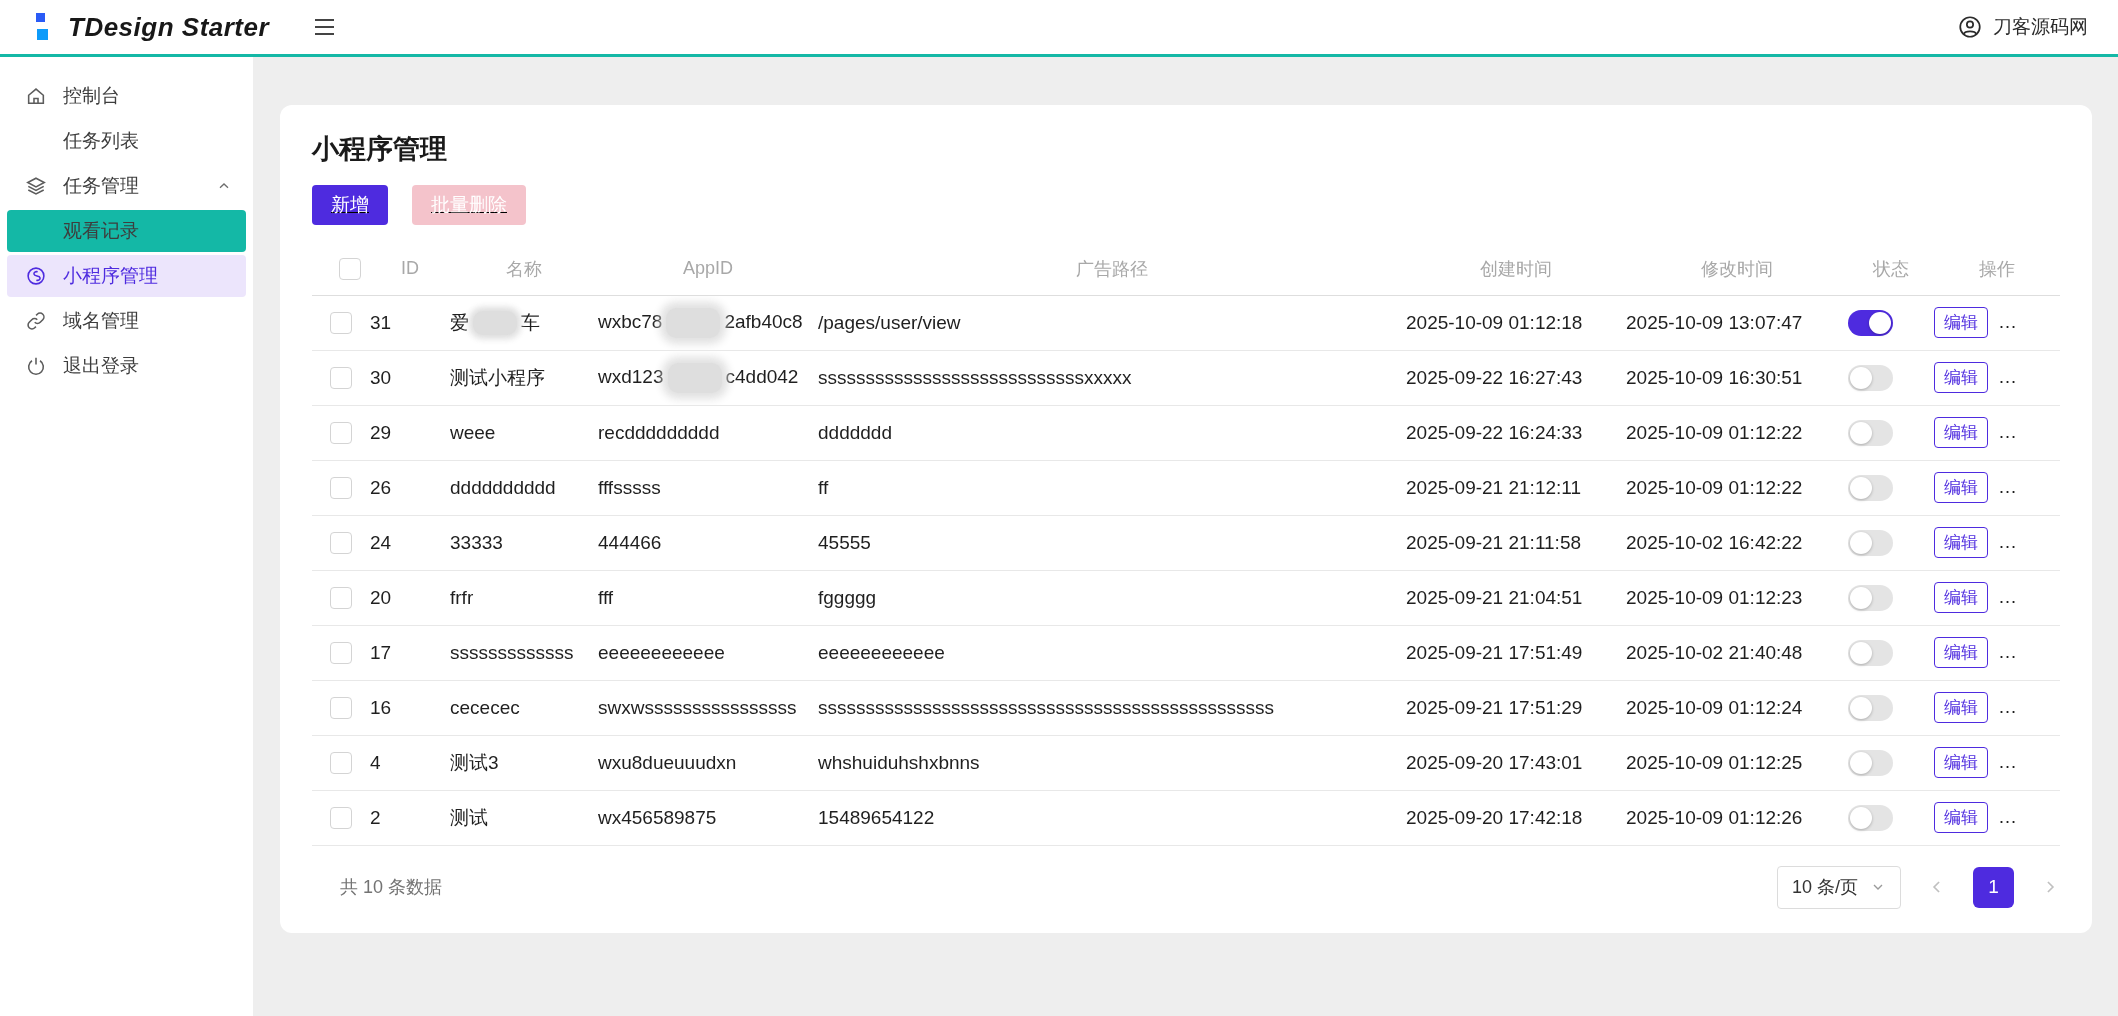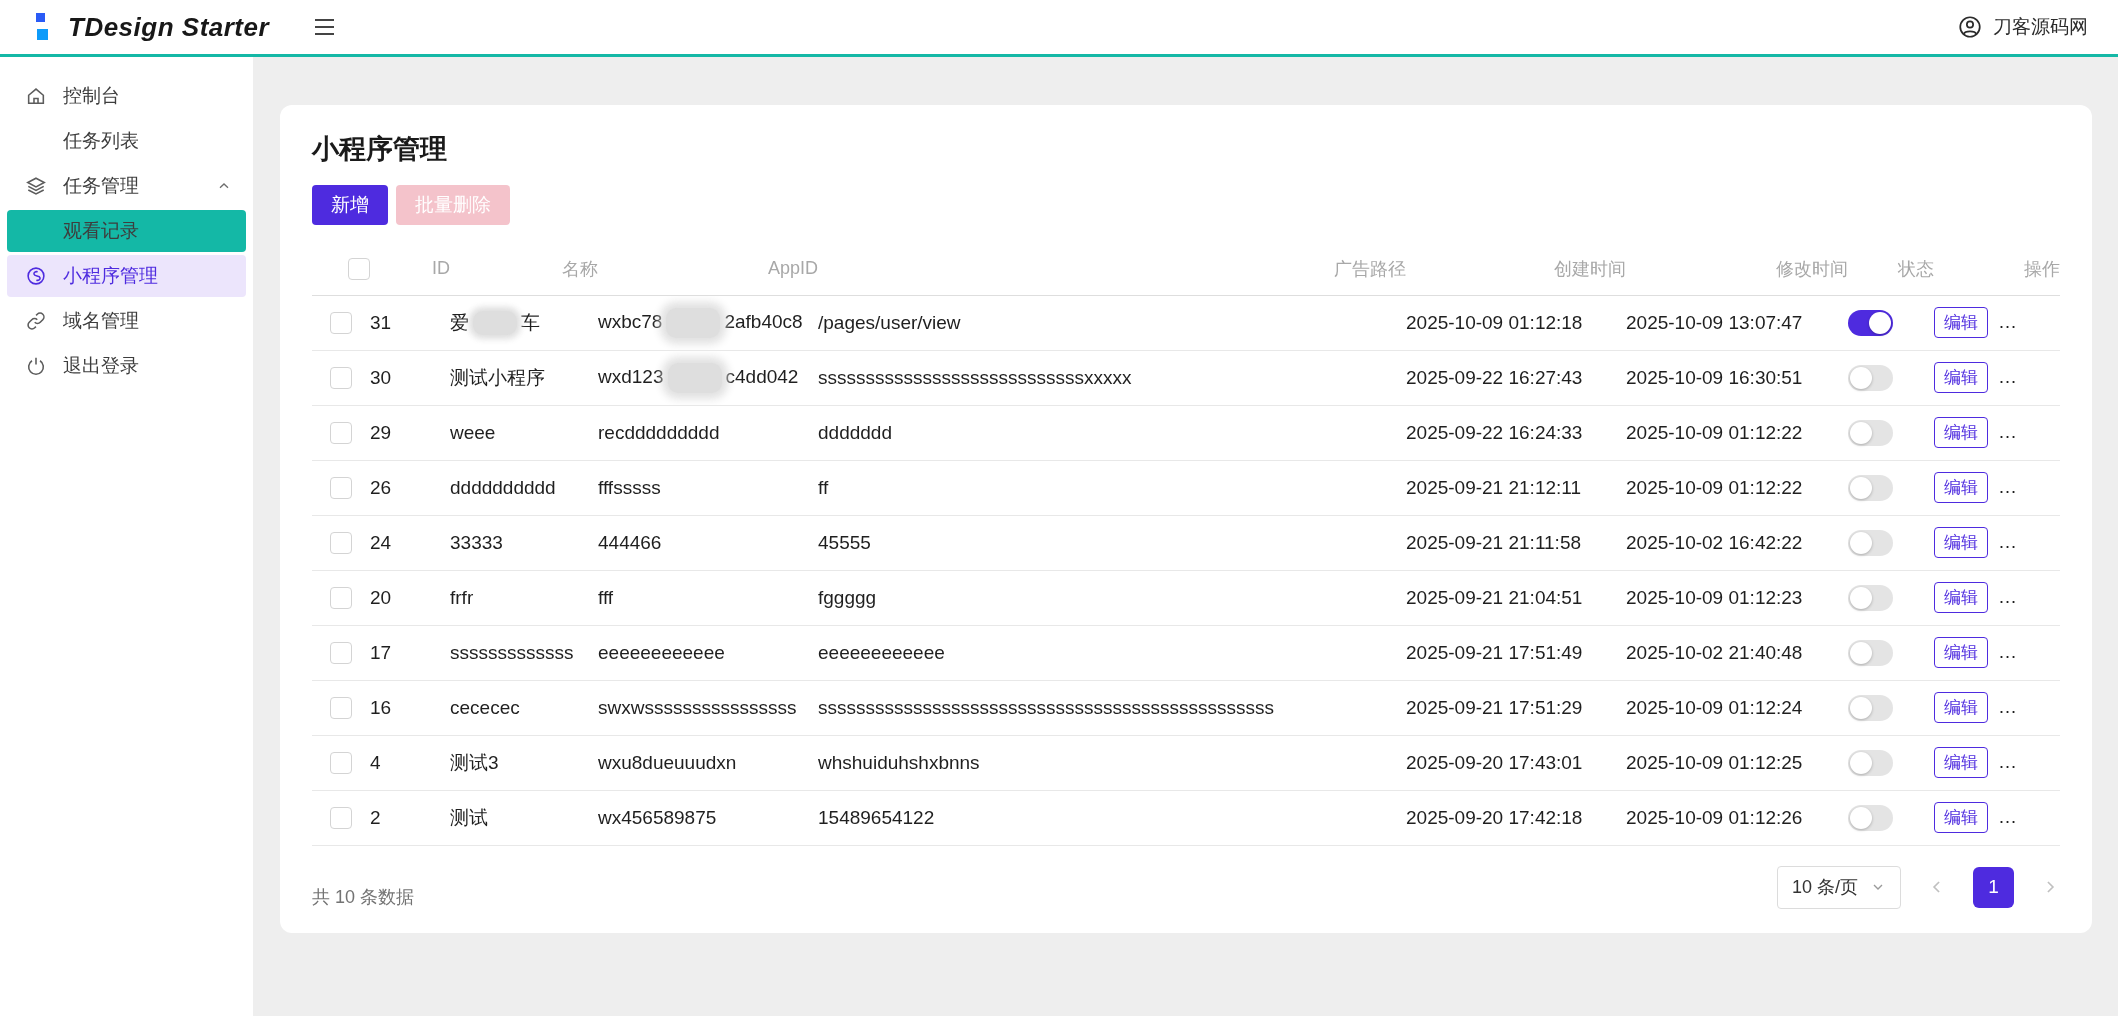--- a/index.html
+++ b/index.html
@@ -27,29 +27,29 @@
   .side-item.sub { padding-left:56px; }
   .side-item.hover { background:#14b8a6; }
   .side-item.active { background:#ece5fc; color:#4e2bdf; }
   .side-item.active .mi { color:#4e2bdf; }
   .side-item .chev { margin-left:auto; color:#6e6e6e; display:flex; }
 
   
   .main { position:absolute; top:57px; left:253px; width:1865px; height:959px; padding:48px 26px 0 27px; }
   .card { background:#fff; border-radius:12px; min-height:766px; padding:26px 32px 0 32px; }
   .page-title { font-size:27px; font-weight:700; color:#1a1a1a; }
-  .btn-row { margin-top:18px; display:flex; gap:0; }
+  .btn-row { margin-top:18px; display:flex; gap:16px;text-decoration:underline; }
   .btn { border:none; border-radius:4px; font-size:19px; height:40px; padding:0 19px; cursor:pointer;
     font-family:inherit; display:inline-flex; align-items:center; }
   .btn.primary { background:#4e2bdf; color:#fff; }
   .btn.danger-dis { background:#f4c3cb; color:#fff; cursor:not-allowed;margin-left:8px; }
 
   
   table { width:100%; border-collapse:collapse; table-layout:fixed; margin-top:18px; }
-  th { font-weight:400; font-size:18px; color:#a8a8a8; text-align:right; height:52px;
+  th { font-weight:400; font-size:18px; color:#a8a8a8; text-align:center; height:52px;
     border-bottom:1px solid #dedede; }
   td { font-size:19px; color:#1f1f1f; height:55px; border-bottom:1px solid #e8e8e8;
     white-space:nowrap; overflow:hidden; text-overflow:ellipsis; padding-right:12px; }
   .cbx { width:22px; height:22px; border:1.5px solid #d4d4d4; border-radius:4px; background:#fff;
     display:inline-block; vertical-align:middle; cursor:pointer; }
   .col-check { padding-left:18px; }
   .blur-mask { display:inline-block; vertical-align:middle; height:24px; border-radius:10px;
     background:#d9d9d9; box-shadow:0 0 6px 4px #d9d9d9; opacity:.85; margin:0 4px; }
   .blur-mask.w-name { width:44px; }
   .blur-mask.w-appid { width:54px; height:30px; box-shadow:0 0 8px 6px #dcdcdc; }
@@ -60,21 +60,21 @@
     background:#fff; box-shadow:0 1px 3px rgba(0,0,0,.25); }
   .toggle.on { background:#4e2bdf; }
   .toggle.on .knob { left:auto; right:2px; }
 
   .act-btn { display:inline-flex; align-items:center; height:31px; padding:0 9px; font-size:17px;
     border-radius:4px; background:#fff; cursor:pointer; font-family:inherit; }
   .act-btn.edit { border:1px solid #4e2bdf; color:#4e2bdf; margin-right:10px; }
   .act-btn.del  { border:1px solid #eea3ab; color:#e34d59; }
 
   
-  .tfoot { display:flex; align-items:flex-end; justify-content:space-between; padding:20px 0 24px 0; }
+  .tfoot { display:flex; align-items:center; justify-content:space-between; padding:20px 0 24px 0;margin-left:28px; }
   .total { font-size:18px; color:#737373; }
   .pager { display:flex; align-items:center; gap:26px; }
   .psize { display:flex; align-items:center; gap:12px; border:1px solid #dcdcdc; border-radius:4px;
     height:43px; padding:0 14px; font-size:18px; color:#333; cursor:pointer; background:#fff; }
   .psize .dn { color:#9a9a9a; display:flex; }
   .pg-arrow { color:#c0c0c0; cursor:pointer; display:flex; }
   .pg-cur { width:41px; height:41px; border-radius:6px; background:#4e2bdf; color:#fff; font-size:19px;
     display:flex; align-items:center; justify-content:center; cursor:pointer; }
 </style>
 </head>

